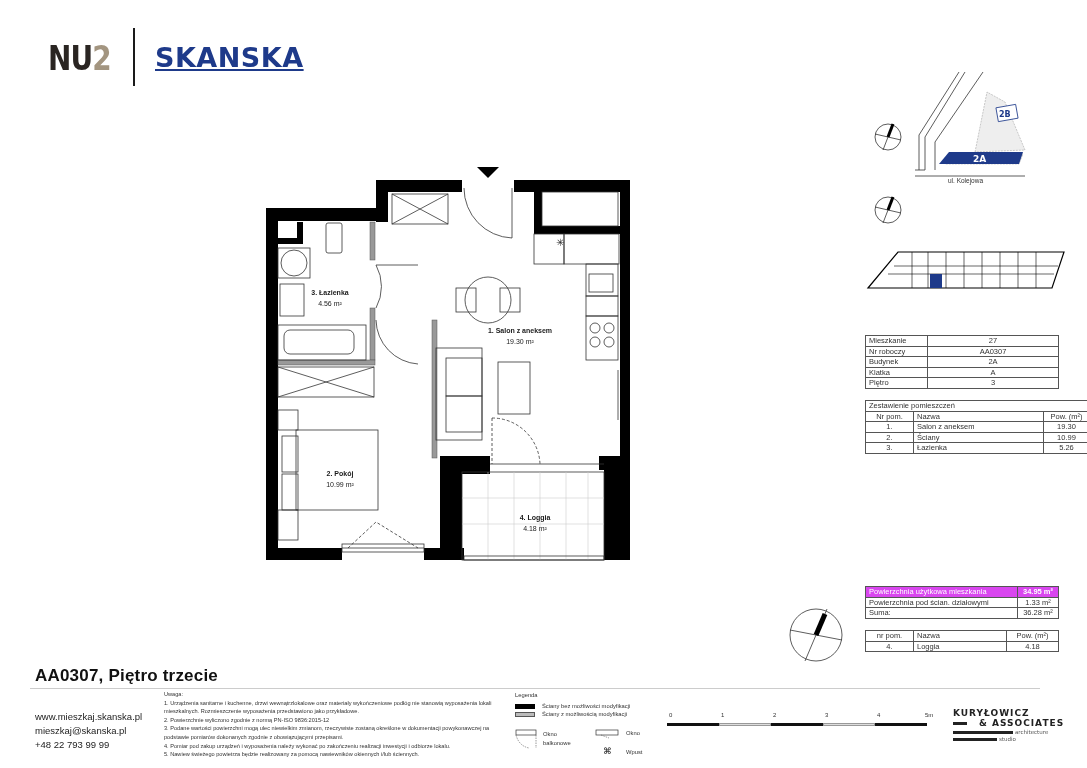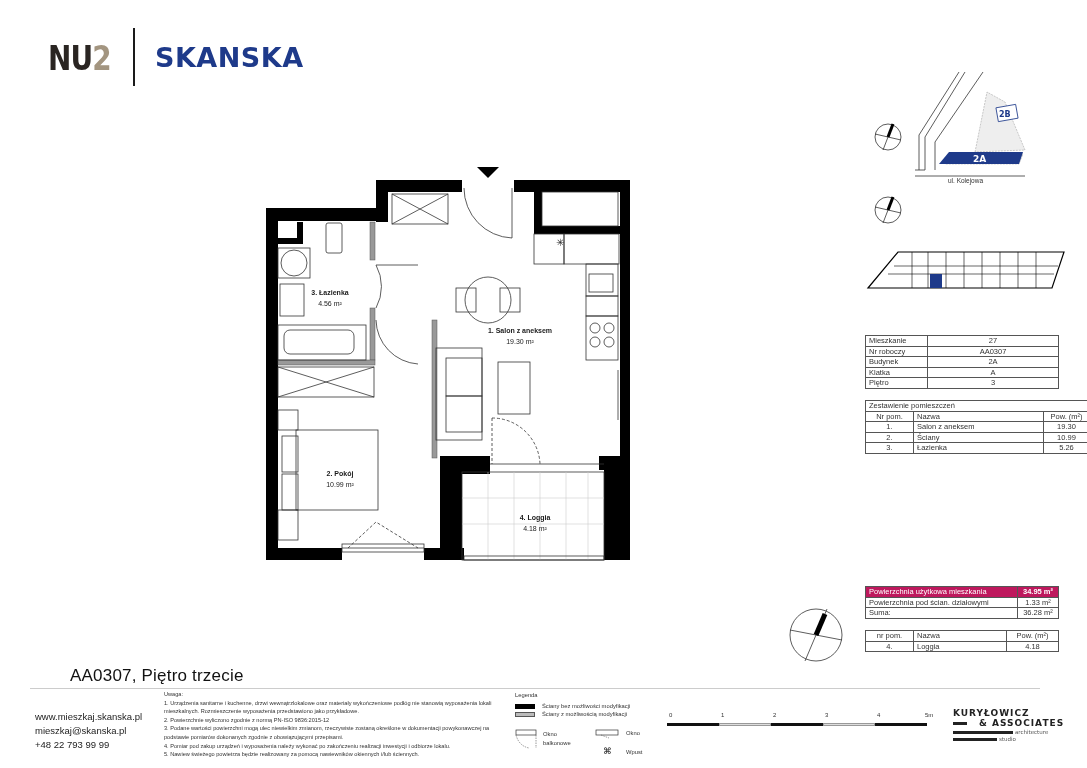--- a/index.html
+++ b/index.html
@@ -2,43 +2,43 @@
 <html><head>
 <meta charset="utf-8">
 <style>
   * { box-sizing: border-box; margin: 0; padding: 0; }
   html, body { width: 1087px; height: 768px; background: #fff; overflow: hidden; }
   body { position: relative; font-family: "Liberation Sans", "DejaVu Sans", sans-serif; color: #1a1a1a; }
 
   .logo-nu2 { position: absolute; left: 48px; top: 38px; font-family: "DejaVu Sans", sans-serif; font-weight: bold; font-size: 34px; letter-spacing: -1px; color: #2a2522; transform: scaleX(0.82); transform-origin: left center; }
   .logo-nu2 .two { color: #a39580; }
   .logo-divider { position: absolute; left: 133px; top: 28px; width: 2px; height: 58px; background: #1a1a1a; }
-  .logo-skanska { position: absolute; left: 155px; top: 42px; font-family: "DejaVu Sans", sans-serif; font-weight: bold; font-size: 27px; color: #1e3a8a; letter-spacing: 0.5px; }
+  .logo-skanska { position: absolute; left: 155px; top: 42px; font-family: "DejaVu Sans", sans-serif; font-weight: bold; font-size: 27px; color: #1e3a8a; letter-spacing: 0.5px; text-decoration: underline; }
 
   .plan { position: absolute; left: 260px; top: 160px; width: 380px; height: 410px; }
   .room-label { position: absolute; font-size: 7px; text-align: center; line-height: 11px; color: #1a1a1a; }
   .room-label b { font-weight: bold; display: block; }
 
   table.info { position: absolute; border-collapse: collapse; font-size: 7.5px; color: #333; }
   table.info td { border: 1px solid #555; padding: 0 3px; height: 10.5px; line-height: 9.5px; white-space: nowrap; }
   .t-apt { left: 865px; top: 335px; width: 194px; }
   .t-apt td:first-child { width: 62px; margin-left: 16px; }
   .t-apt td:last-child { text-align: center; }
   .t-rooms { left: 865px; top: 400px; width: 225px; }
   .t-rooms td.c { text-align: center; }
   .t-area { left: 865px; top: 586px; width: 194px; }
-  .t-area tr.hl td { background: #be185d; color: #fff; }
+  .t-area tr.hl td { background: #d946ef; color: #fff; }
   .t-area tr.hl td.v { font-weight: bold; }
   .t-area td.v { text-align: center; width: 41px; }
   .t-loggia { left: 865px; top: 630px; width: 194px; }
   .t-loggia td.c { text-align: center; }
 
   .compass { position: absolute; }
 
-  .page-title { position: absolute; left: 35px; top: 666px; font-size: 17px; font-weight: normal; color: #111; letter-spacing: 0.2px; margin-left: 35px; }
+  .page-title { position: absolute; left: 35px; top: 666px; font-size: 17px; font-weight: bold; color: #111; letter-spacing: 0.2px; }
   .footer-rule { position: absolute; left: 30px; top: 688px; width: 1010px; height: 1px; background: #ccc; }
   .contact { position: absolute; left: 35px; top: 710px; font-size: 9.5px; line-height: 14px; color: #222; }
   .notes { position: absolute; left: 164px; top: 690px; font-size: 5.6px; line-height: 8.6px; color: #333; width: 345px; }
   .legend { position: absolute; left: 515px; top: 692px; font-size: 5.8px; color: #333; width: 150px; height: 70px; }
   .legend .it { position: absolute; }
   .legend .sw { position: absolute; width: 20px; height: 5px; }
   .scale { position: absolute; left: 667px; top: 712px; width: 270px; height: 24px; }
   .scale .tick { position: absolute; top: 0; font-size: 6px; color: #333; }
   .scale .seg { position: absolute; top: 11px; height: 3px; width: 52px; }
   .kury { position: absolute; left: 953px; top: 708px; font-family: "DejaVu Sans", sans-serif; color: #222; }

